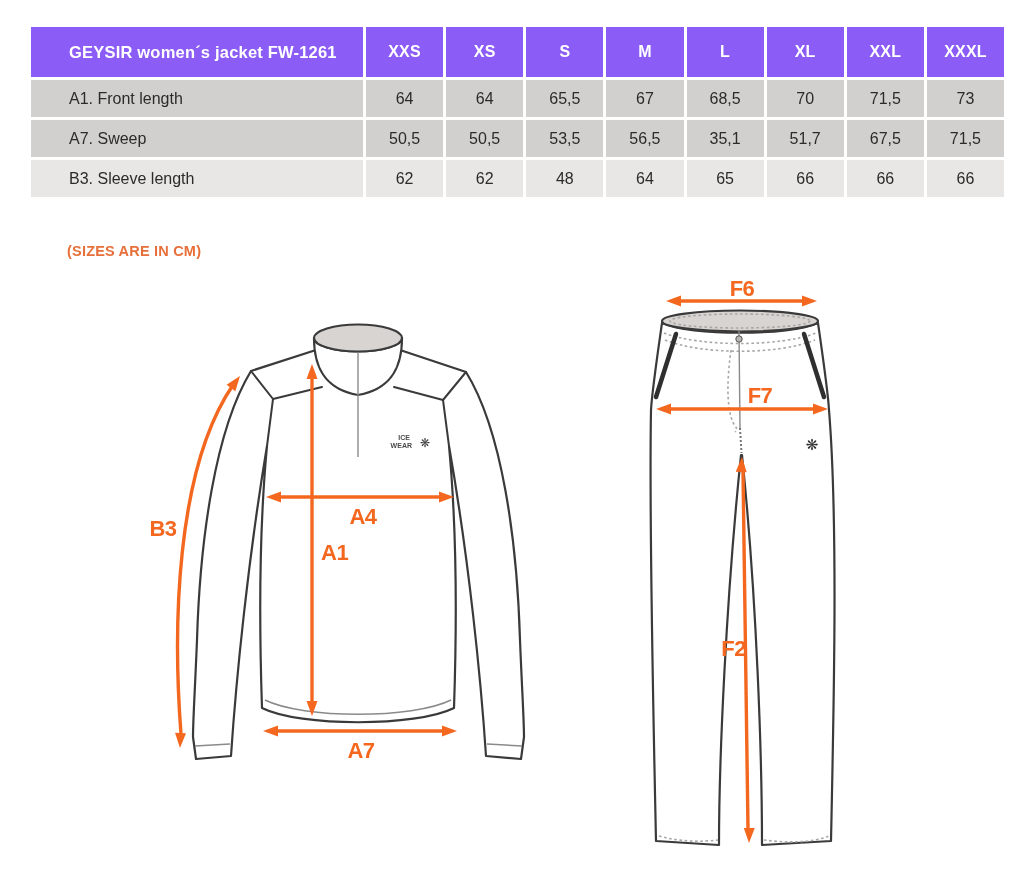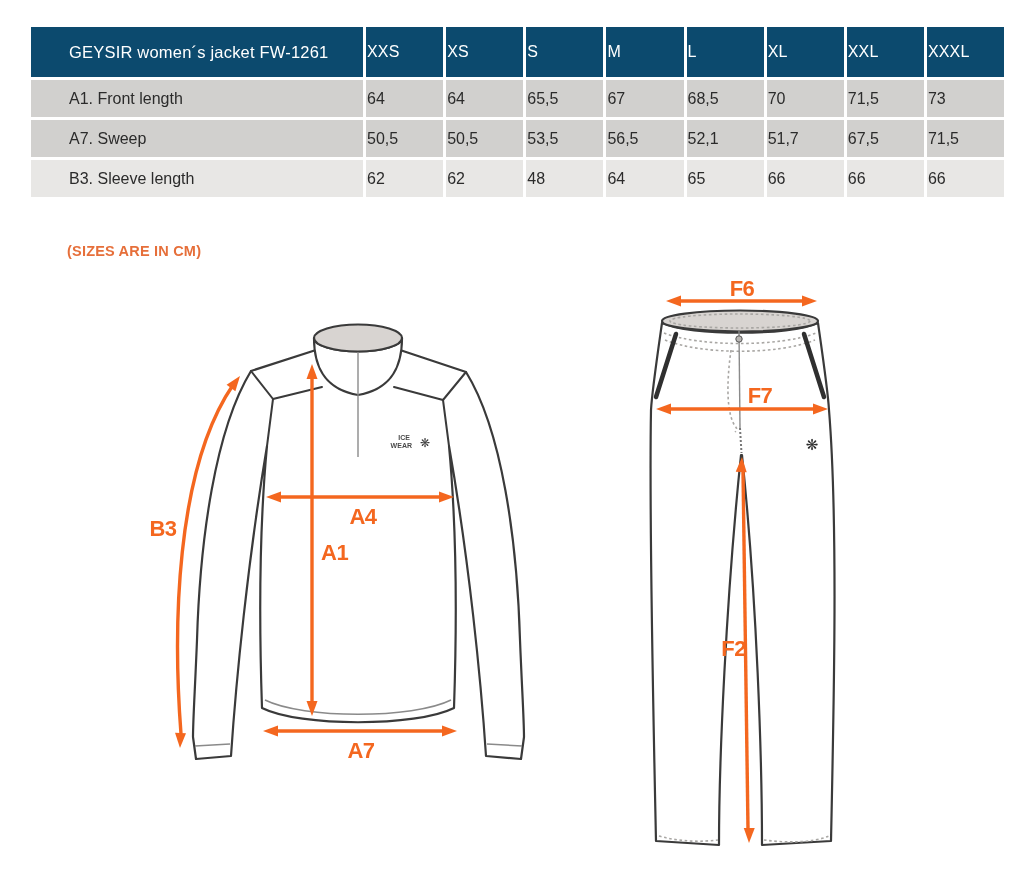--- a/index.html
+++ b/index.html
@@ -9,26 +9,26 @@
     -webkit-font-smoothing:antialiased;
   }
   .page { position:absolute; inset:0; }
 
   
   table.size-table {
     position:absolute; left:28px; top:24px; width:979px;
     border-collapse:separate; border-spacing:3px; table-layout:fixed;
   }
   table.size-table th, table.size-table td {
-    text-align:left; vertical-align:middle; overflow:hidden; white-space:nowrap;
+    text-align:center; vertical-align:middle; overflow:hidden; white-space:nowrap;
   }
   table.size-table col.label-col { width:332px; }
   thead th {
-    background:#0c4a6e; color:#ffffff; height:48px;
-    font-size:16px; font-weight:normal; letter-spacing:.2px;
+    background:#8b5cf6; color:#ffffff; height:48px;
+    font-size:16px; font-weight:bold; letter-spacing:.2px;
   }
   thead th.title-cell {
     text-align:left; padding-left:38px; font-size:16.5px;
   }
   tbody td { height:35px; font-size:16px; color:#2b2b2b; }
   tbody tr.row-dark  td { background:#D1D0CE; }
   tbody tr.row-light td { background:#E8E7E5; }
   tbody td.label-cell { text-align:left; padding-left:38px; }
 
   
@@ -91,21 +91,21 @@
         <td>70</td>
         <td>71,5</td>
         <td>73</td>
       </tr>
       <tr class="row-dark">
         <td class="label-cell">A7. Sweep</td>
         <td>50,5</td>
         <td>50,5</td>
         <td>53,5</td>
         <td>56,5</td>
-        <td>52,1</td>
+        <td>35,1</td>
         <td>51,7</td>
         <td>67,5</td>
         <td>71,5</td>
       </tr>
       <tr class="row-light">
         <td class="label-cell">B3. Sleeve length</td>
         <td>62</td>
         <td>62</td>
         <td>48</td>
         <td>64</td>

